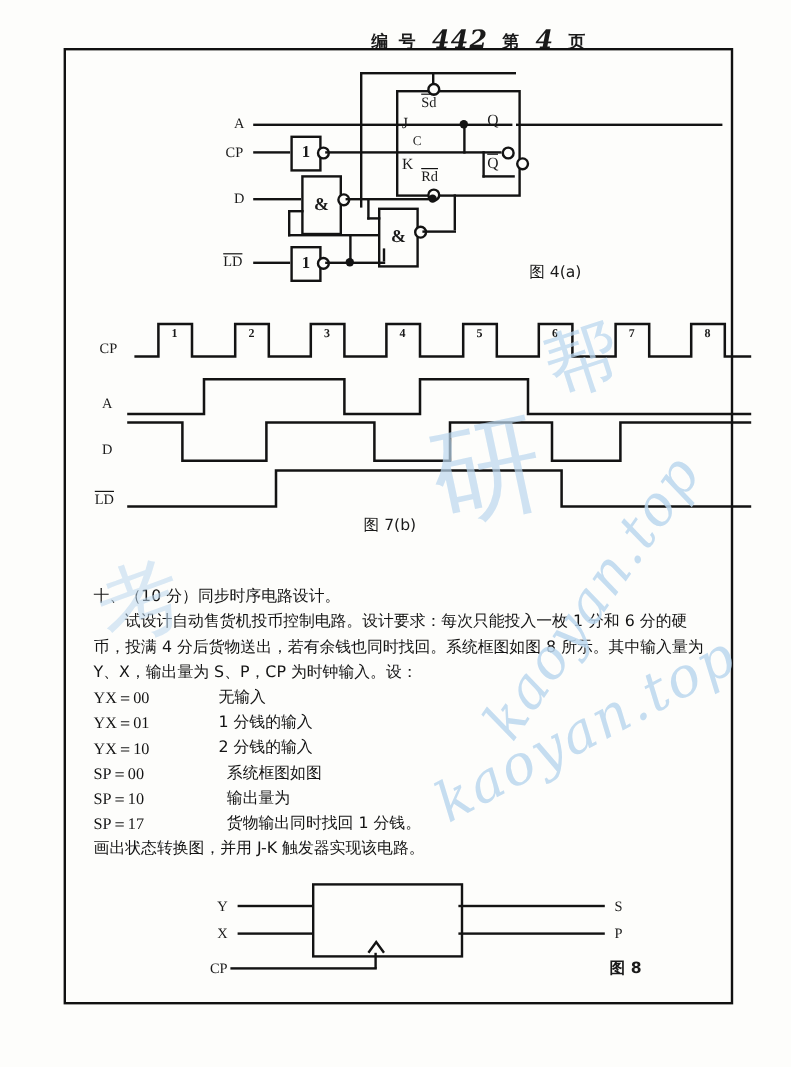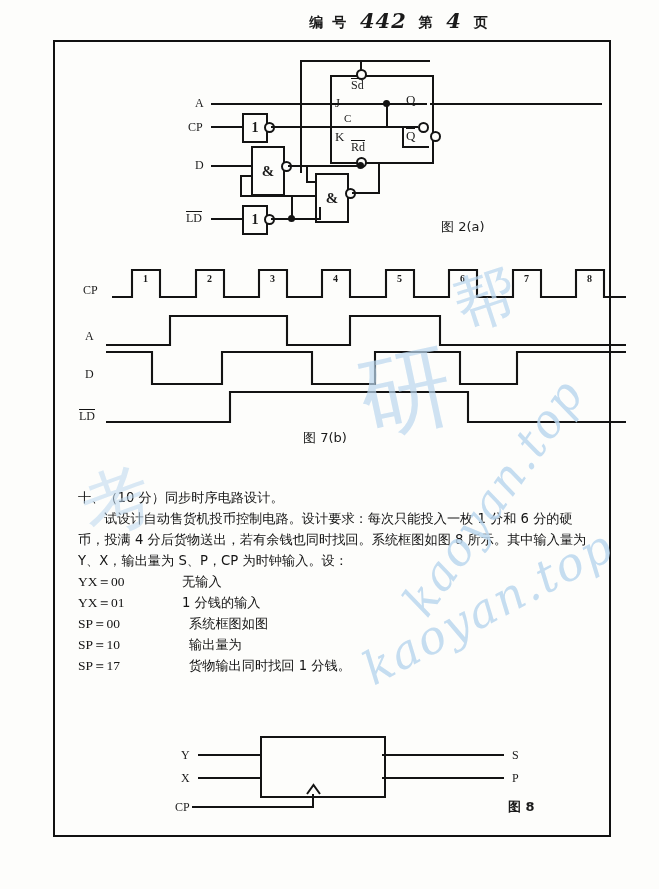--- a/index.html
+++ b/index.html
@@ -17,20 +17,21 @@
   .header{
     position:absolute;left:0;top:8px;width:100%;
     text-align:center;
   }
   .hdr-inner{
     display:inline-block;
     margin-left:140px;
     font-size:15px;
     letter-spacing:2px;
     white-space:nowrap;
+    margin-top:12px;
   }
   .hdr-cn{font-family:"DejaVu Sans",sans-serif;font-size:14px;font-weight:600;}
   .hand{
     font-family:"DejaVu Serif",serif;
     font-style:italic;font-weight:700;
     font-size:21px;
     letter-spacing:1px;
     vertical-align:-1px;
     margin:0 6px;
   }
@@ -182,21 +183,21 @@
     <div class="h" style="left:211px;top:218px;width:31px;"></div>
     <div class="gate" style="left:242px;top:205px;width:22px;height:26px;font-size:14px;">
       <span>1</span>
     </div>
     <div class="bub" style="left:264px;top:214px;"></div>
     <div class="h" style="left:271px;top:218px;width:50px;"></div>
     <div style="position:absolute;left:288px;top:215px;width:7px;height:7px;background:#131313;border-radius:50%;"></div>
     <div class="v" style="left:291px;top:195px;height:23px;"></div>
     <div class="v" style="left:319px;top:207px;height:11px;"></div>
 
-    <div class="cap" style="left:441px;top:218px;">图 2(a)</div>
+    <div class="cap" style="left:441px;top:218px;">图 4(a)</div>
   </div>
 
   <div class="wave-wrap" style="left:0;top:0;width:659px;height:460px;">
 
     <span class="wave-lbl" style="left:83px;top:283px;">CP</span>
     <span class="wave-lbl" style="left:85px;top:329px;">A</span>
     <span class="wave-lbl" style="left:85px;top:367px;">D</span>
     <span class="wave-lbl" style="left:79px;top:409px;"><span class="ov">LD</span></span>
 
     <svg width="659" height="460" style="position:absolute;left:0;top:0;">
@@ -236,32 +237,37 @@
 
     <p class="kv">
       <span class="k">YX＝00</span>
       <span class="vv">无输入</span>
     </p>
     <p class="kv">
       <span class="k">YX＝01</span>
       <span class="vv">1 分钱的输入</span>
     </p>
     <p class="kv">
+      <span class="k">YX＝10</span>
+      <span class="vv">2 分钱的输入</span>
+    </p>
+    <p class="kv">
       <span class="k">SP＝00</span>
       <span class="vv pad">系统框图如图</span>
     </p>
     <p class="kv">
       <span class="k">SP＝10</span>
       <span class="vv pad">输出量为</span>
     </p>
     <p class="kv">
       <span class="k">SP＝17</span>
       <span class="vv pad">货物输出同时找回 1 分钱。</span>
     </p>
 
+    <p>画出状态转换图，并用 J-K 触发器实现该电路。</p>
   </div>
 
   <div class="wave-wrap" style="left:0;top:0;width:659px;height:889px;">
 
     <span class="lbl" style="left:181px;top:748px;">Y</span>
     <span class="lbl" style="left:181px;top:771px;">X</span>
     <span class="lbl" style="left:175px;top:800px;">CP</span>
     <span class="lbl" style="left:512px;top:748px;">S</span>
     <span class="lbl" style="left:512px;top:771px;">P</span>
 

